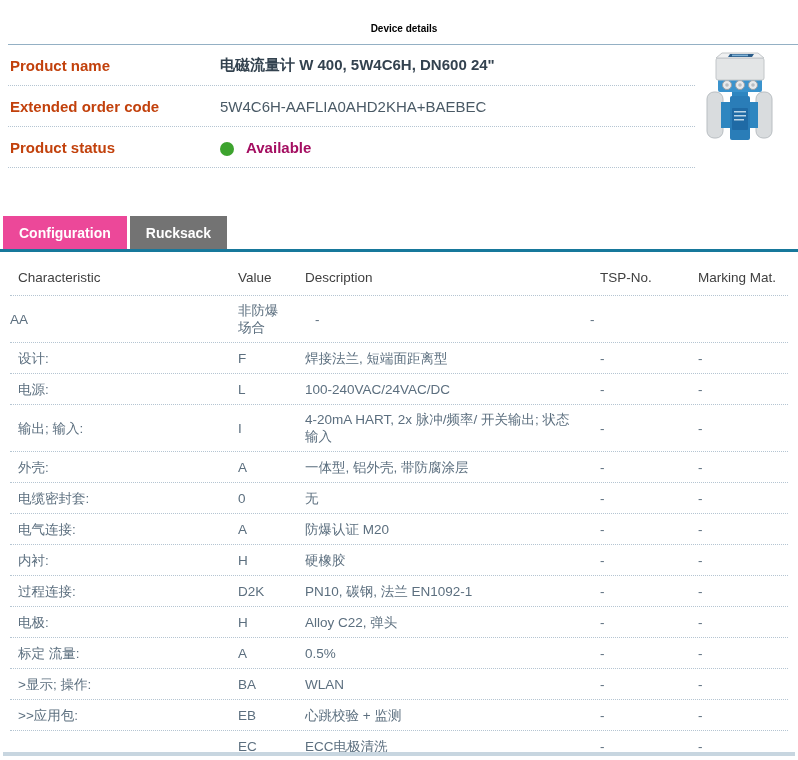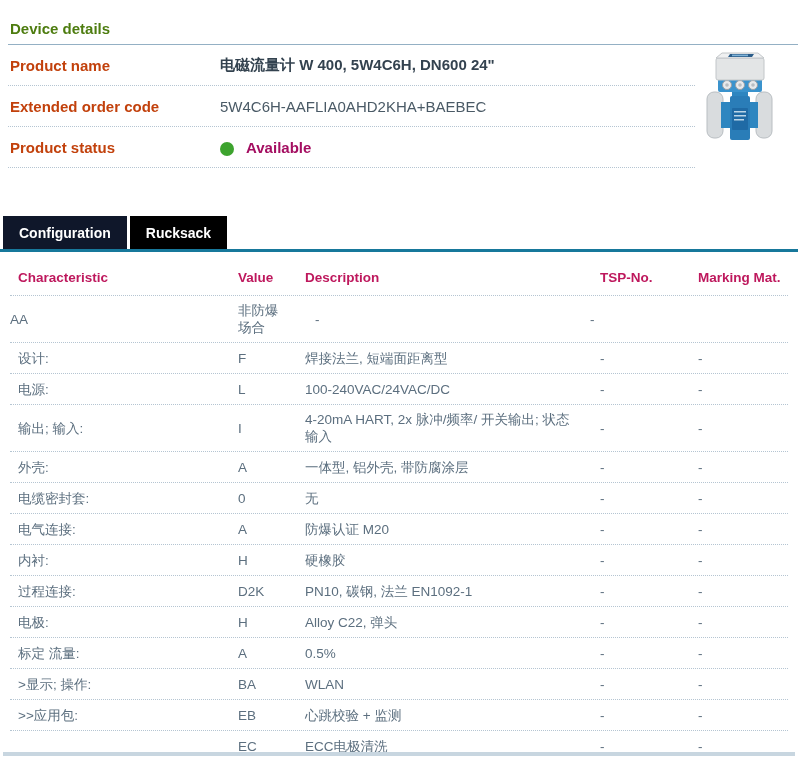--- a/index.html
+++ b/index.html
@@ -6,22 +6,22 @@
   html, body { width: 798px; height: 760px; background: #ffffff; overflow: hidden; }
   body {
     font-family: "Liberation Sans", "DejaVu Sans", sans-serif;
     position: relative;
     color: #2f3d4c;
   }
 
   
   .top-section { margin: 0 0 0 8px; padding-top: 20px; }
   .page-title {
-    font-size: 15px; font-weight: bold; color: #4d7c0f;
-    padding-left: 2px; line-height: 18px;
+    font-size: 10px; font-weight: bold; color: #000000;
+    padding-left: 2px; line-height: 18px; text-align: center;
   }
   .title-rule {
     margin-top: 6px;
     border-bottom: 1px solid #94b0c4;
   }
   .info-row {
     display: flex;
     align-items: center;
     width: 687px;
     height: 41px;
@@ -55,44 +55,44 @@
     margin-left: 3px;
     display: flex;
     gap: 3px;
     height: 33px;
   }
   .tab {
     height: 33px;
     padding: 0 16px;
     display: flex; align-items: center;
     font-size: 14px; font-weight: bold; color: #ffffff;
-    background: #000000;
+    background: #737373;
     cursor: pointer;
     white-space: nowrap;
   }
-  .tab.active { background: #0f172a; }
+  .tab.active { background: #ec4899; }
   .tab-rule { height: 3px; background: #17789b; width: 798px; }
 
   
   .config-table { margin: 0 10px; }
   .t-row {
     display: grid;
     grid-template-columns: 228px 67px 285px 108px auto;
     align-items: center;
     min-height: 31px;
     border-bottom: 1px dotted #b5c5d2;
     font-size: 13.5px;
     color: #5c6f7f;
   }
   .t-row.header {
     min-height: 44px;
     align-items: end;
     padding-bottom: 9px;
-    font-weight: bold;
-    color: #be185d;
+    font-weight: normal;
+    color: #404040;
   }
   .t-row.header .cell { padding-top: 0; padding-bottom: 0; }
   .cell { padding: 6px 0; line-height: 17px; }
   .cell.char { padding-left: 8px; }
   .cell.desc { padding-right: 14px; }
   .cell.tsp  { padding-left: 10px; }
   .t-row.no-border { border-bottom: none; }
 
   .bottom-bar {
     position: absolute;

